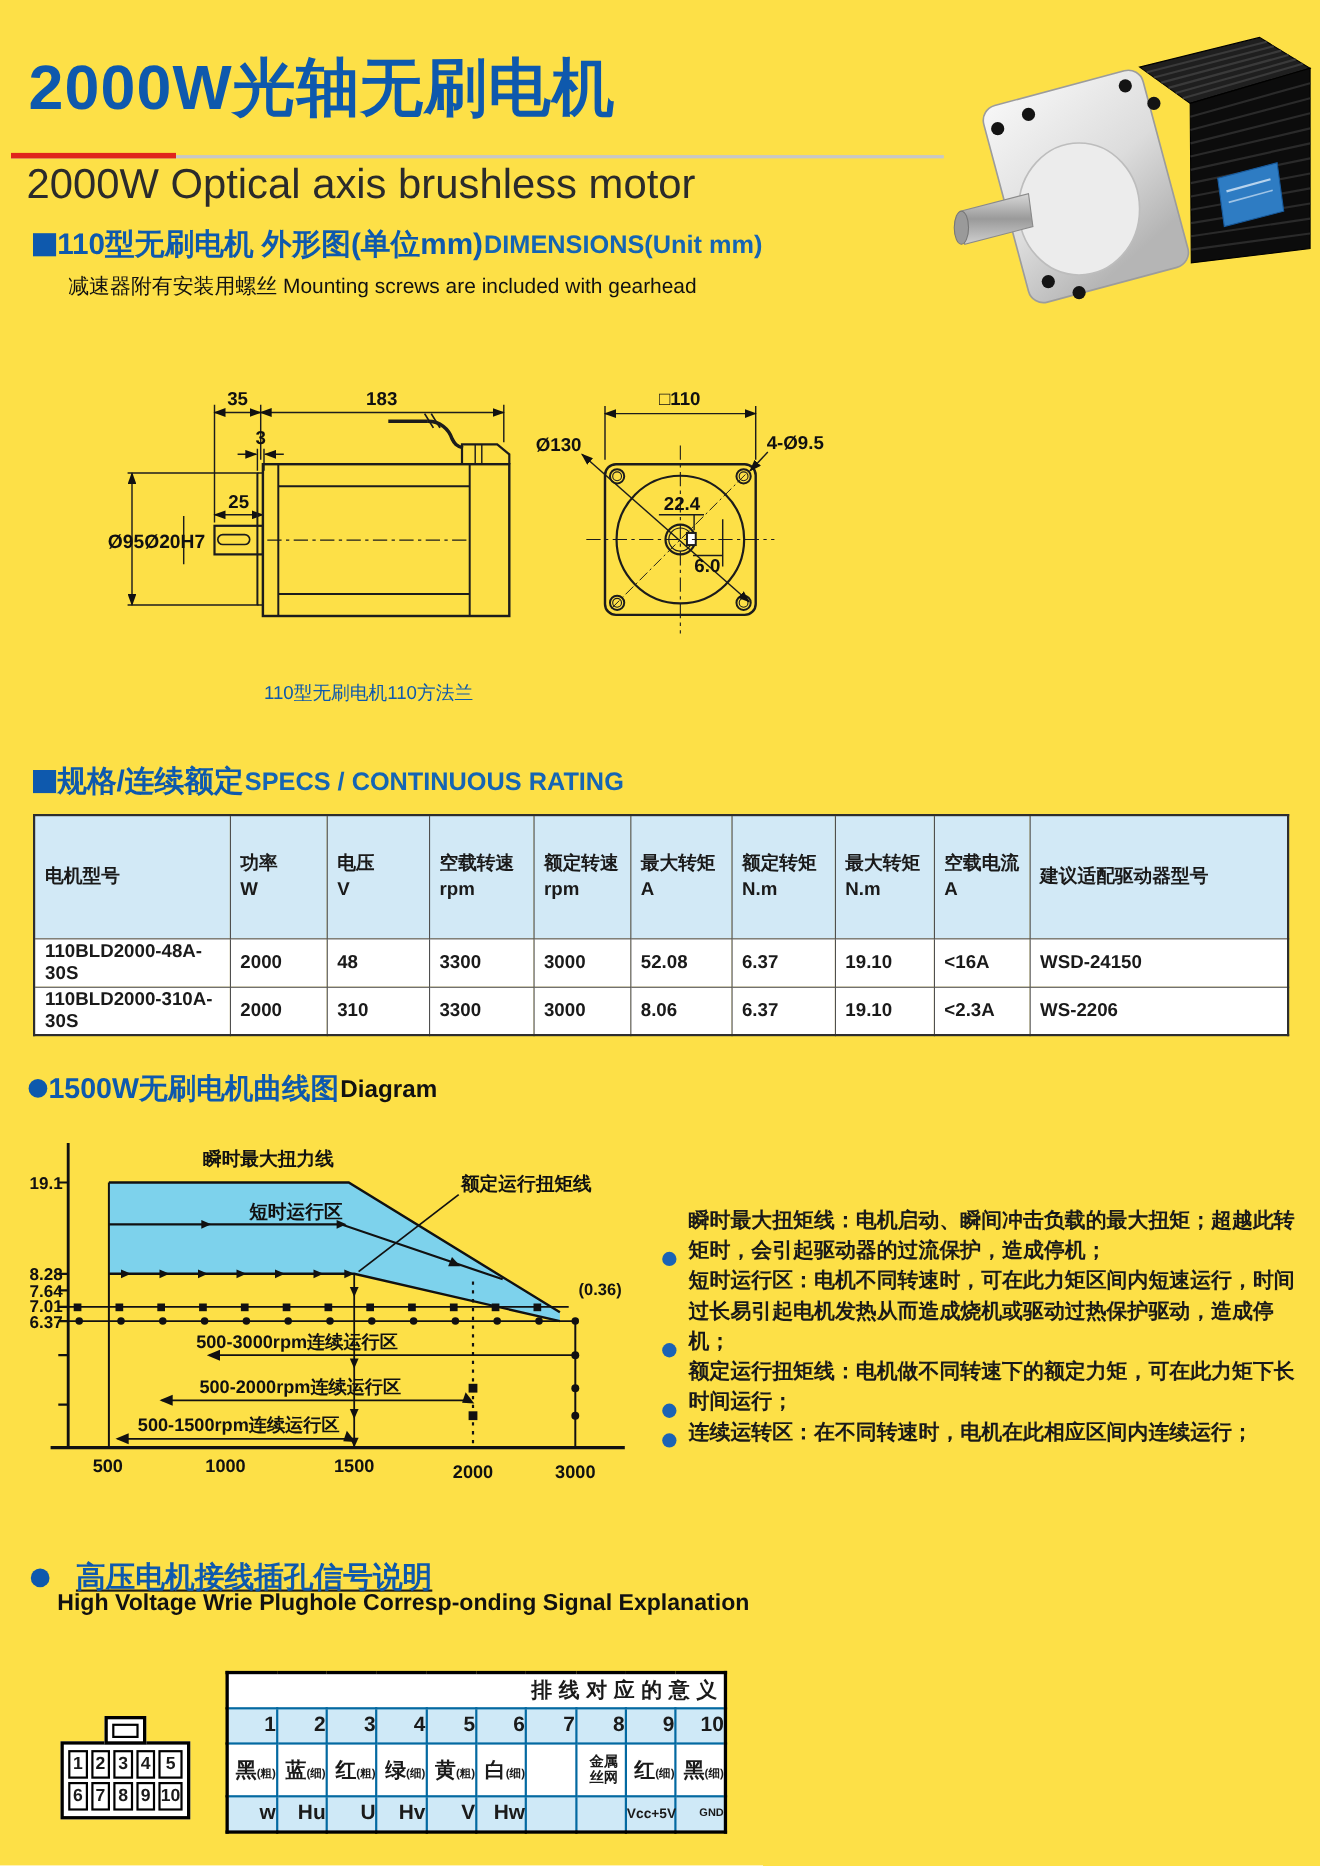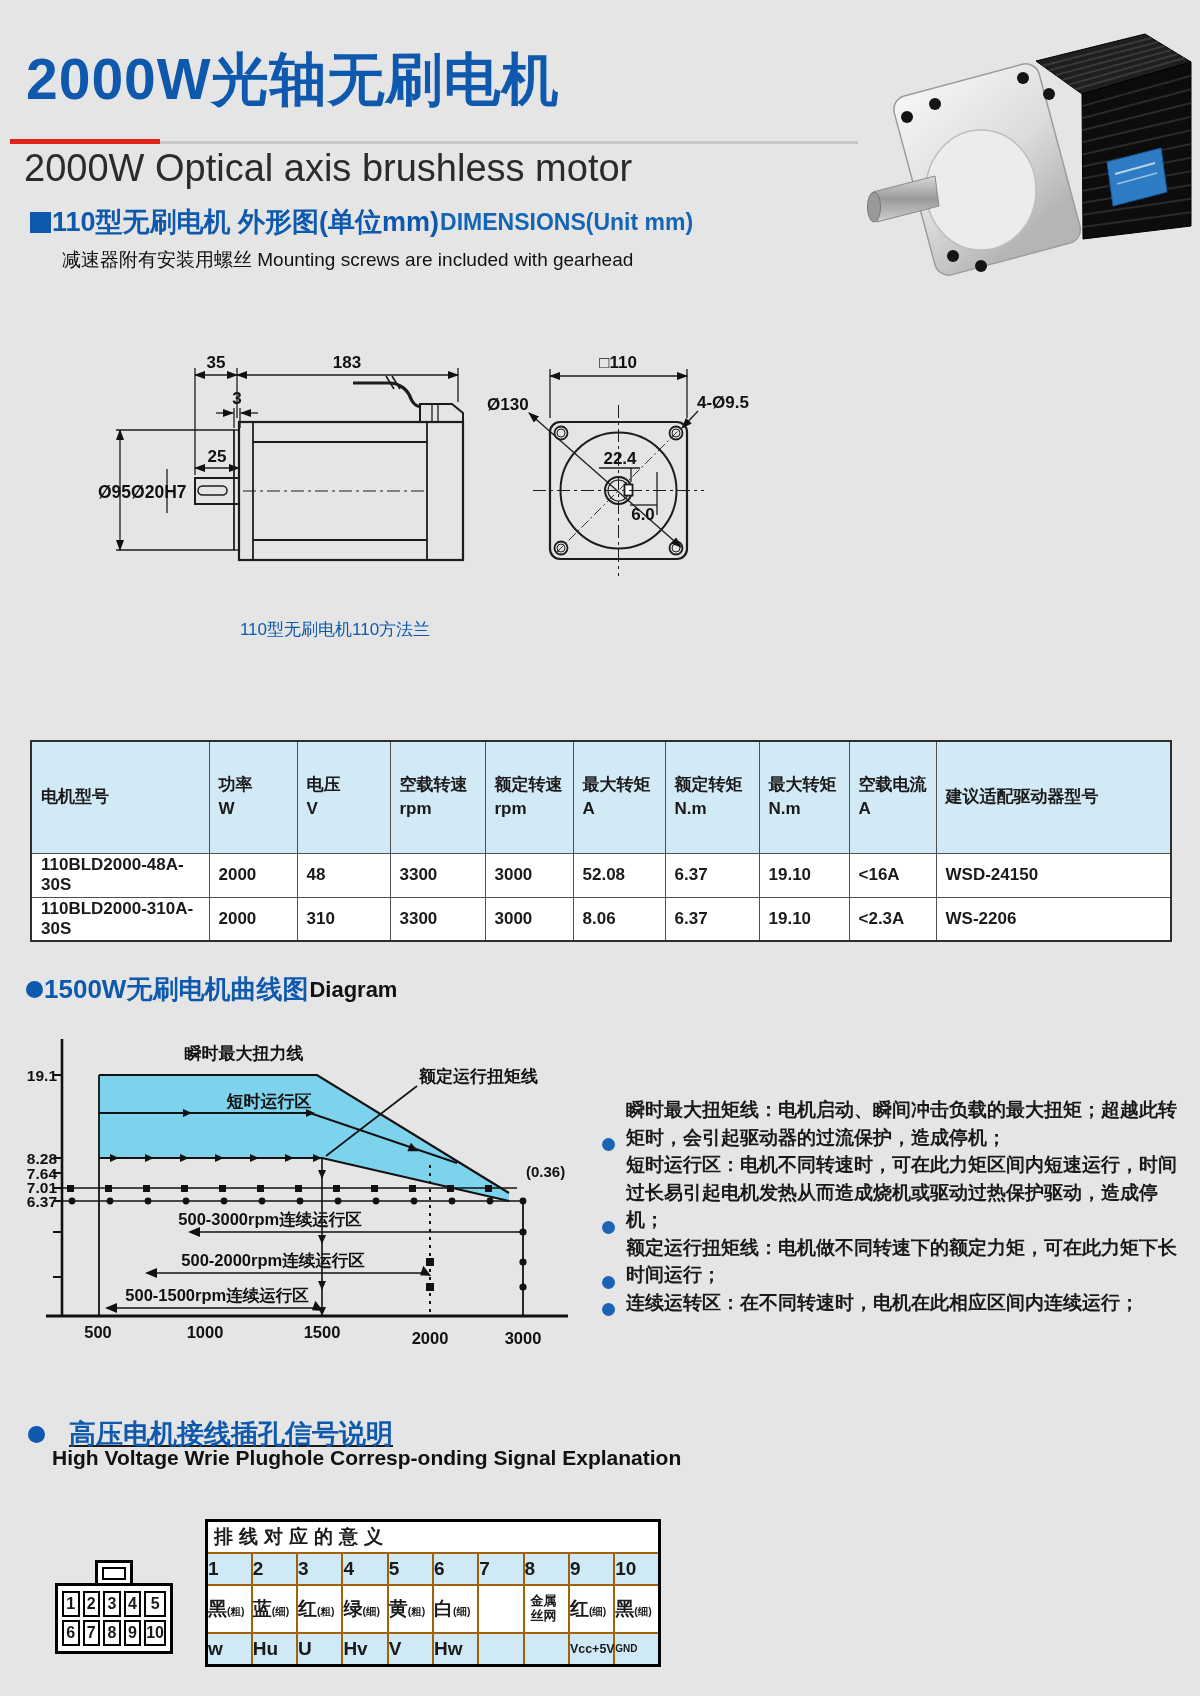--- a/index.html
+++ b/index.html
@@ -1,18 +1,18 @@
 <!DOCTYPE html>
 <html><head>
 <meta charset="utf-8">
 <style>
   * { margin:0; padding:0; box-sizing:border-box; }
   html,body { background:#ffffff; }
   body { font-family:"Liberation Sans","DejaVu Sans",sans-serif; color:#1a1a1a; }
-  .page { position:relative; width:1200px; height:1696px; background:#e5e5e5; overflow:hidden; }
+  .page { position:relative; width:1200px; height:1696px; background:#fde047; overflow:hidden; }
 
   .title-zh { position:absolute; left:26px; top:42px; font-size:57px; font-weight:800; color:#0e59ad; letter-spacing:1px; }
   .rule-gray { position:absolute; left:10px; top:141px; width:848px; height:3px; background:#c7c7c7; }
   .rule-red  { position:absolute; left:10px; top:139px; width:150px; height:5px; background:#e0241c; }
   .title-en { position:absolute; left:24px; top:147px; font-size:38px; font-weight:400; color:#2b2b2b; }
 
   .sec-head { position:absolute; display:flex; align-items:center; gap:1px; }
   .sec-square { width:21px; height:21px; background:#0e59ad; flex:none; }
   .sec-dot { width:17px; height:17px; border-radius:50%; background:#0e59ad; flex:none; }
   .sec-zh { font-size:27px; font-weight:800; color:#0e59ad; }
@@ -31,21 +31,21 @@
   .spec-table thead th { background:#d2e9f6; height:112px; vertical-align:middle; font-size:17px; font-weight:700; line-height:1.4; }
   .spec-table tbody td { height:44px; font-size:17px; font-weight:700; background:#fff; }
 
   .bullets { position:absolute; left:602px; top:1096px; width:592px; list-style:none; }
   .bullets li { display:flex; gap:11px; font-size:19px; line-height:27.5px; font-weight:600; color:#191919;align-items:flex-end; }
   .bullets .dot { width:13px; height:13px; border-radius:50%; background:#1b63b5; margin-top:7px; flex:none; }
 
   .wire-en { position:absolute; left:52px; top:1446px; font-size:21px; font-weight:600; color:#111; }
 
   .wiring-table { position:absolute; left:205px; top:1519px; width:456px; border-collapse:collapse; table-layout:fixed; border:3px solid #000; }
-  .wiring-table td { border:2px solid #a16207; text-align:left; vertical-align:middle; padding:0; }
+  .wiring-table td { border:2px solid #0369a1; text-align:right; vertical-align:middle; padding:0; }
   .wt-title td { height:32px; font-size:19px; font-weight:700; letter-spacing:6px; text-indent:6px; background:#fff; }
   .wt-pins td { height:32px; font-size:19px; font-weight:700; background:#cfe9f7; }
   .wt-colors td { height:48px; background:#fff; font-weight:700; }
   .wt-colors .main { font-size:19px; font-weight:700; }
   .wt-colors .sub { font-size:10.5px; font-weight:700; }
   .wt-colors td.small-two { font-size:13px; line-height:1.15; padding:0 6px; }
   .wt-signals td { height:33px; font-size:19px; font-weight:700; background:#cfe9f7; }
   .wt-signals td.small { font-size:12.5px; }
 
   .connector { position:absolute; left:55px; top:1560px; width:118px; }
@@ -204,20 +204,25 @@
     </g>
     <text class="dim-t" x="178" y="56" text-anchor="middle">□110</text>
     <text class="dim-t" x="47" y="98">Ø130</text>
     <text class="dim-t" x="257" y="96">4-Ø9.5</text>
     <text class="dim-t" x="180" y="152" text-anchor="middle">22.4</text>
     <text class="dim-t" x="203" y="208" text-anchor="middle">6.0</text>
   </svg>
 
   <div class="drawing-caption">110型无刷电机110方法兰</div>
 
+  <div class="sec-head" style="left:30px; top:692px;">
+    <span class="sec-square"></span>
+    <span class="sec-zh">规格/连续额定</span>
+    <span class="sec-en">SPECS / CONTINUOUS RATING</span>
+  </div>
 
   <table class="spec-table">
     <colgroup>
       <col style="width:178px">
         <col style="width:88px">
         <col style="width:93px">
         <col style="width:95px">
         <col style="width:88px">
       <col style="width:92px">
         <col style="width:94px">

